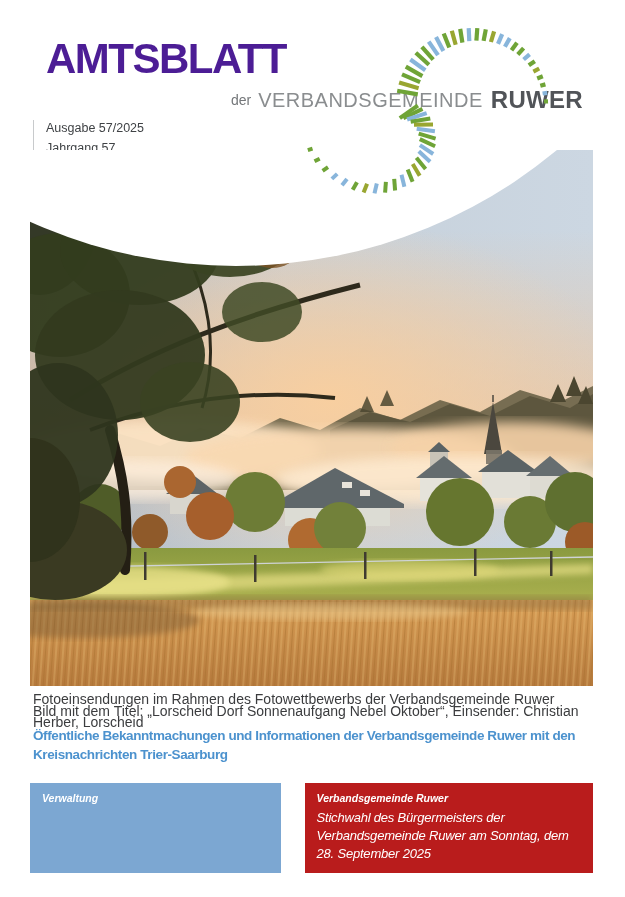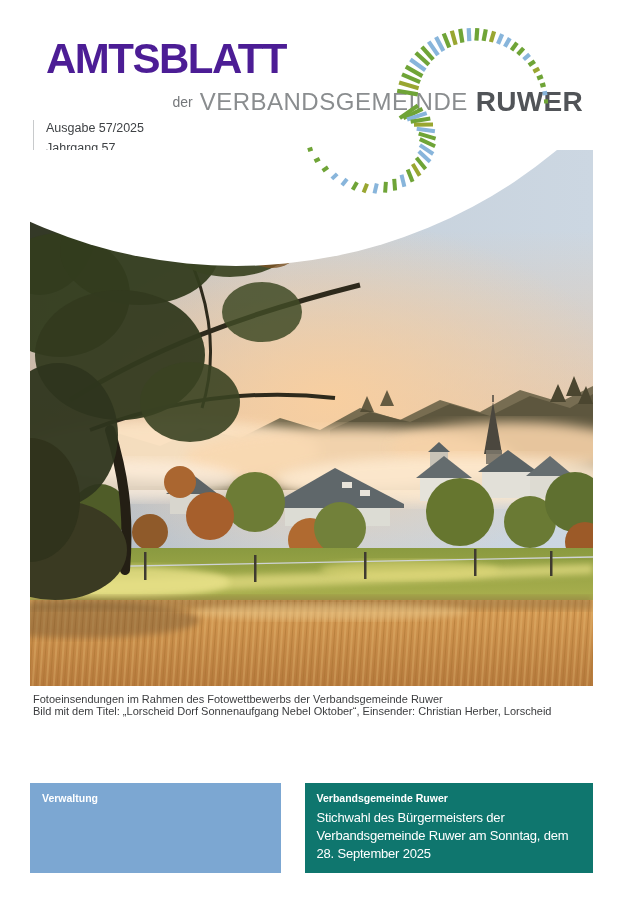--- a/index.html
+++ b/index.html
@@ -9,37 +9,37 @@
   }
   .masthead-title{
     position:absolute;left:46px;top:38px;
     font-size:42px;font-weight:700;letter-spacing:-1.5px;color:#4c1d95;line-height:1;
   }
   .masthead-subtitle{
     position:absolute;right:42px;top:86px;white-space:nowrap;
     display:flex;align-items:center;
   }
   .sub-der{font-size:14px;color:#74777a;margin-right:7px;}
-  .sub-light{font-size:24px;font-weight:400;color:#8A8D8F;letter-spacing:.5px;}
-  .sub-bold{font-size:28px;font-weight:700;color:#515458;margin-left:8px;letter-spacing:.3px;}
+  .sub-light{font-size:20px;font-weight:400;color:#8A8D8F;letter-spacing:.5px;}
+  .sub-bold{font-size:24px;font-weight:700;color:#515458;margin-left:8px;letter-spacing:.3px;}
   .info-rule{position:absolute;left:33px;top:120px;width:1px;height:52px;background:#c8cacc;}
   .issue-info{position:absolute;left:46px;top:118px;font-size:12.5px;color:#3f4245;line-height:20px;}
   .website-link{position:absolute;left:46px;top:180px;font-size:13px;font-weight:700;color:#4E96D2;text-decoration:none;}
   .logo-svg{position:absolute;left:0;top:0;width:625px;height:220px;pointer-events:none;}
   .photo-wrap{position:absolute;left:30px;top:150px;width:563px;height:536px;}
   .photo-wrap svg{display:block;}
-  .photo-caption{position:absolute;left:33px;top:694px;font-size:11px;line-height:11.5px;color:#3b3c3e;}
+  .photo-caption{position:absolute;left:33px;top:694px;font-size:14px;line-height:11.5px;color:#3b3c3e;}
   .section-heading{
     position:absolute;left:33px;top:726px;width:560px;
     font-size:13.5px;font-weight:700;letter-spacing:-0.4px;line-height:19px;color:#4C92CE;
   }
-  .teaser-row{position:absolute;left:30px;top:783px;width:563px;display:flex;gap:24px;}
+  .teaser-row{position:absolute;left:30px;top:783px;width:563px;display:flex;gap:24px;font-style:italic;}
   .teaser{height:90px;box-sizing:border-box;padding:9px 12px;color:#fff;}
   .teaser-blue{width:275px;background:#7CA7D2;}
-  .teaser-gold{width:317px;background:#0f766e;}
+  .teaser-gold{width:317px;background:#b91c1c;}
   .teaser-cat{font-size:10.5px;font-weight:700;line-height:13px;}
   .teaser-title{font-size:13px;letter-spacing:-0.2px;line-height:18px;margin-top:4px;}
 </style>
 </head>
 <body>
 
 <div class="page">
 
   <div class="masthead-title">AMTSBLATT</div>
 
@@ -253,20 +253,21 @@
       <line x1="328.0" y1="167.2" x2="322.6" y2="170.8" stroke="#6FA437" stroke-width="4"></line>
       <line x1="319.7" y1="158.7" x2="314.5" y2="161.2" stroke="#6FA437" stroke-width="4"></line>
       <line x1="312.5" y1="148.7" x2="307.8" y2="150.1" stroke="#6FA437" stroke-width="4"></line>
     </svg>
 
   <div class="photo-caption">
     <div>Fotoeinsendungen im Rahmen des Fotowettbewerbs der Verbandsgemeinde Ruwer</div>
     <div>Bild mit dem Titel: „Lorscheid Dorf Sonnenaufgang Nebel Oktober“, Einsender: Christian Herber, Lorscheid</div>
   </div>
 
+  <div class="section-heading">Öffentliche Bekanntmachungen und Informationen der Verbandsgemeinde Ruwer mit den Kreisnachrichten Trier-Saarburg</div>
 
   <div class="teaser-row">
     <div class="teaser teaser-blue">
       <div class="teaser-cat">Verwaltung</div>
     </div>
     <div class="teaser teaser-gold">
       <div class="teaser-cat">Verbandsgemeinde Ruwer</div>
       <div class="teaser-title">Stichwahl des Bürgermeisters der Verbandsgemeinde Ruwer am Sonntag, dem 28. September 2025</div>
     </div>
   </div>

